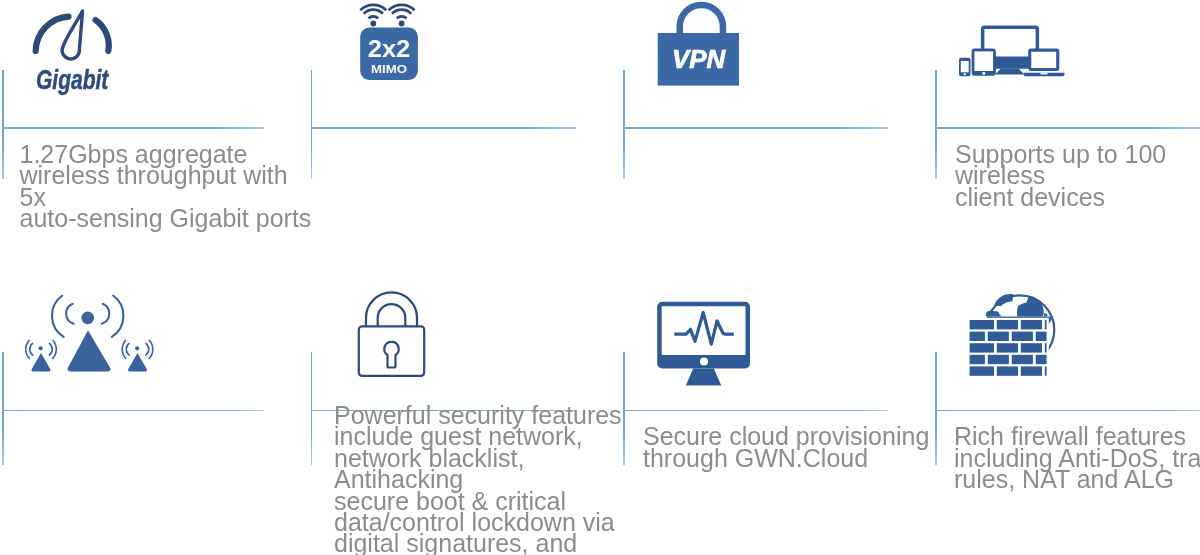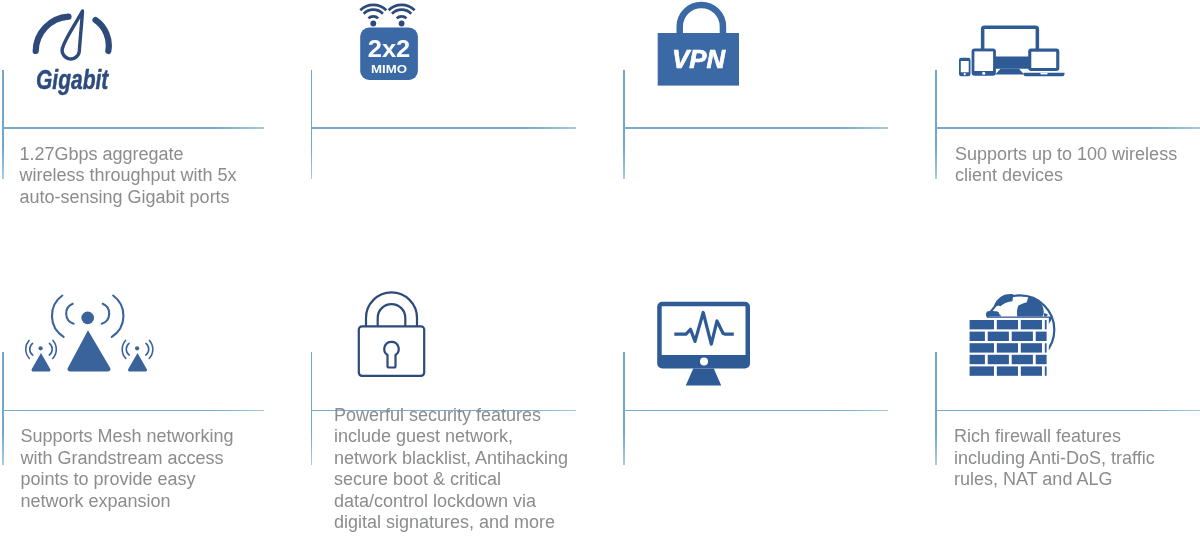--- a/index.html
+++ b/index.html
@@ -1,20 +1,20 @@
 <!DOCTYPE html>
 <html><head>
 <meta charset="utf-8">
 <style>
 html,body{margin:0;padding:0;background:#ffffff;}
 #page{position:relative;width:1200px;height:555px;overflow:hidden;background:#fff;
   font-family:"Liberation Sans",sans-serif;}
 .vl{position:absolute;width:1.6px;background:linear-gradient(to bottom,#70a6cd 0%,#70a6cd 70%,#abcbe0 100%);}
 .hl{position:absolute;height:1.6px;background:linear-gradient(to right,#7aabcd 0%,#7aabcd 82%,#a8c9df 100%);}
-.txt{position:absolute;font-size:18px;line-height:21.4px;color:#8b8c8e;letter-spacing:0;}
+.txt{position:absolute;font-size:25px;line-height:21.4px;color:#8b8c8e;letter-spacing:0;}
 .icon{position:absolute;}
 </style>
 </head>
 <body>
 <div id="page">
 
 <div class="vl" style="left:2px;top:70px;height:108.5px"></div>
 <div class="hl" style="left:2px;top:127.3px;width:262px"></div>
 <div class="vl" style="left:310.5px;top:70px;height:108.5px"></div>
 <div class="hl" style="left:310.5px;top:127.3px;width:265.5px"></div>
@@ -27,22 +27,22 @@
 <div class="hl" style="left:2px;top:409.7px;width:262px"></div>
 <div class="vl" style="left:310.5px;top:352px;height:113px"></div>
 <div class="hl" style="left:310.5px;top:409.7px;width:265.5px"></div>
 <div class="vl" style="left:623px;top:352px;height:113px"></div>
 <div class="hl" style="left:623px;top:409.7px;width:265px"></div>
 <div class="vl" style="left:935px;top:352px;height:113px"></div>
 <div class="hl" style="left:935px;top:409.7px;width:265px"></div>
 
 <div class="txt" style="left:19.5px;top:143.8px;width:292px">1.27Gbps aggregate<br>wireless throughput with 5x<br>auto-sensing Gigabit ports</div>
 <div class="txt" style="left:955px;top:143.8px;width:292px">Supports up to 100 wireless<br>client devices</div>
-<div class="txt" style="left:20.5px;top:426.3px;width:292px">Supports Mesh networking<br>with Grandstream access<br>points to provide easy<br>network expansion</div>
 <div class="txt" style="left:334px;top:405px;width:300px">Powerful security features<br>include guest network,<br>network blacklist, Antihacking<br>secure boot &amp; critical<br>data/control lockdown via<br>digital signatures, and more</div>
+<div class="txt" style="left:643px;top:426.3px;width:292px">Secure cloud provisioning<br>through GWN.Cloud</div>
 <div class="txt" style="left:954px;top:426.3px;width:292px">Rich firewall features<br>including Anti-DoS, traffic<br>rules, NAT and ALG</div>
 
 <svg class="icon" style="left:31px;top:8px" width="82" height="53" viewBox="0 0 82 53">
   <g fill="none" stroke="#2d4a7a" stroke-width="6.2" stroke-linecap="round">
     <path d="M4.7 43 A 35 35 0 0 1 37.5 8.6"></path>
     <path d="M64.5 12 A 31 31 0 0 1 77.3 43"></path>
   </g>
   <path d="M51.5 3 C 48 10 34.5 30 32.15 38.35 A 8.6 8.6 0 1 0 48.3 43.2 C 48.9 34 51 12 51.5 3 Z" fill="#ffffff" stroke="#2d4a7a" stroke-width="3.4" stroke-linejoin="round"></path>
 </svg>
 <div style="position:absolute;left:35.5px;top:65.9px;font-family:'Liberation Sans',sans-serif;

